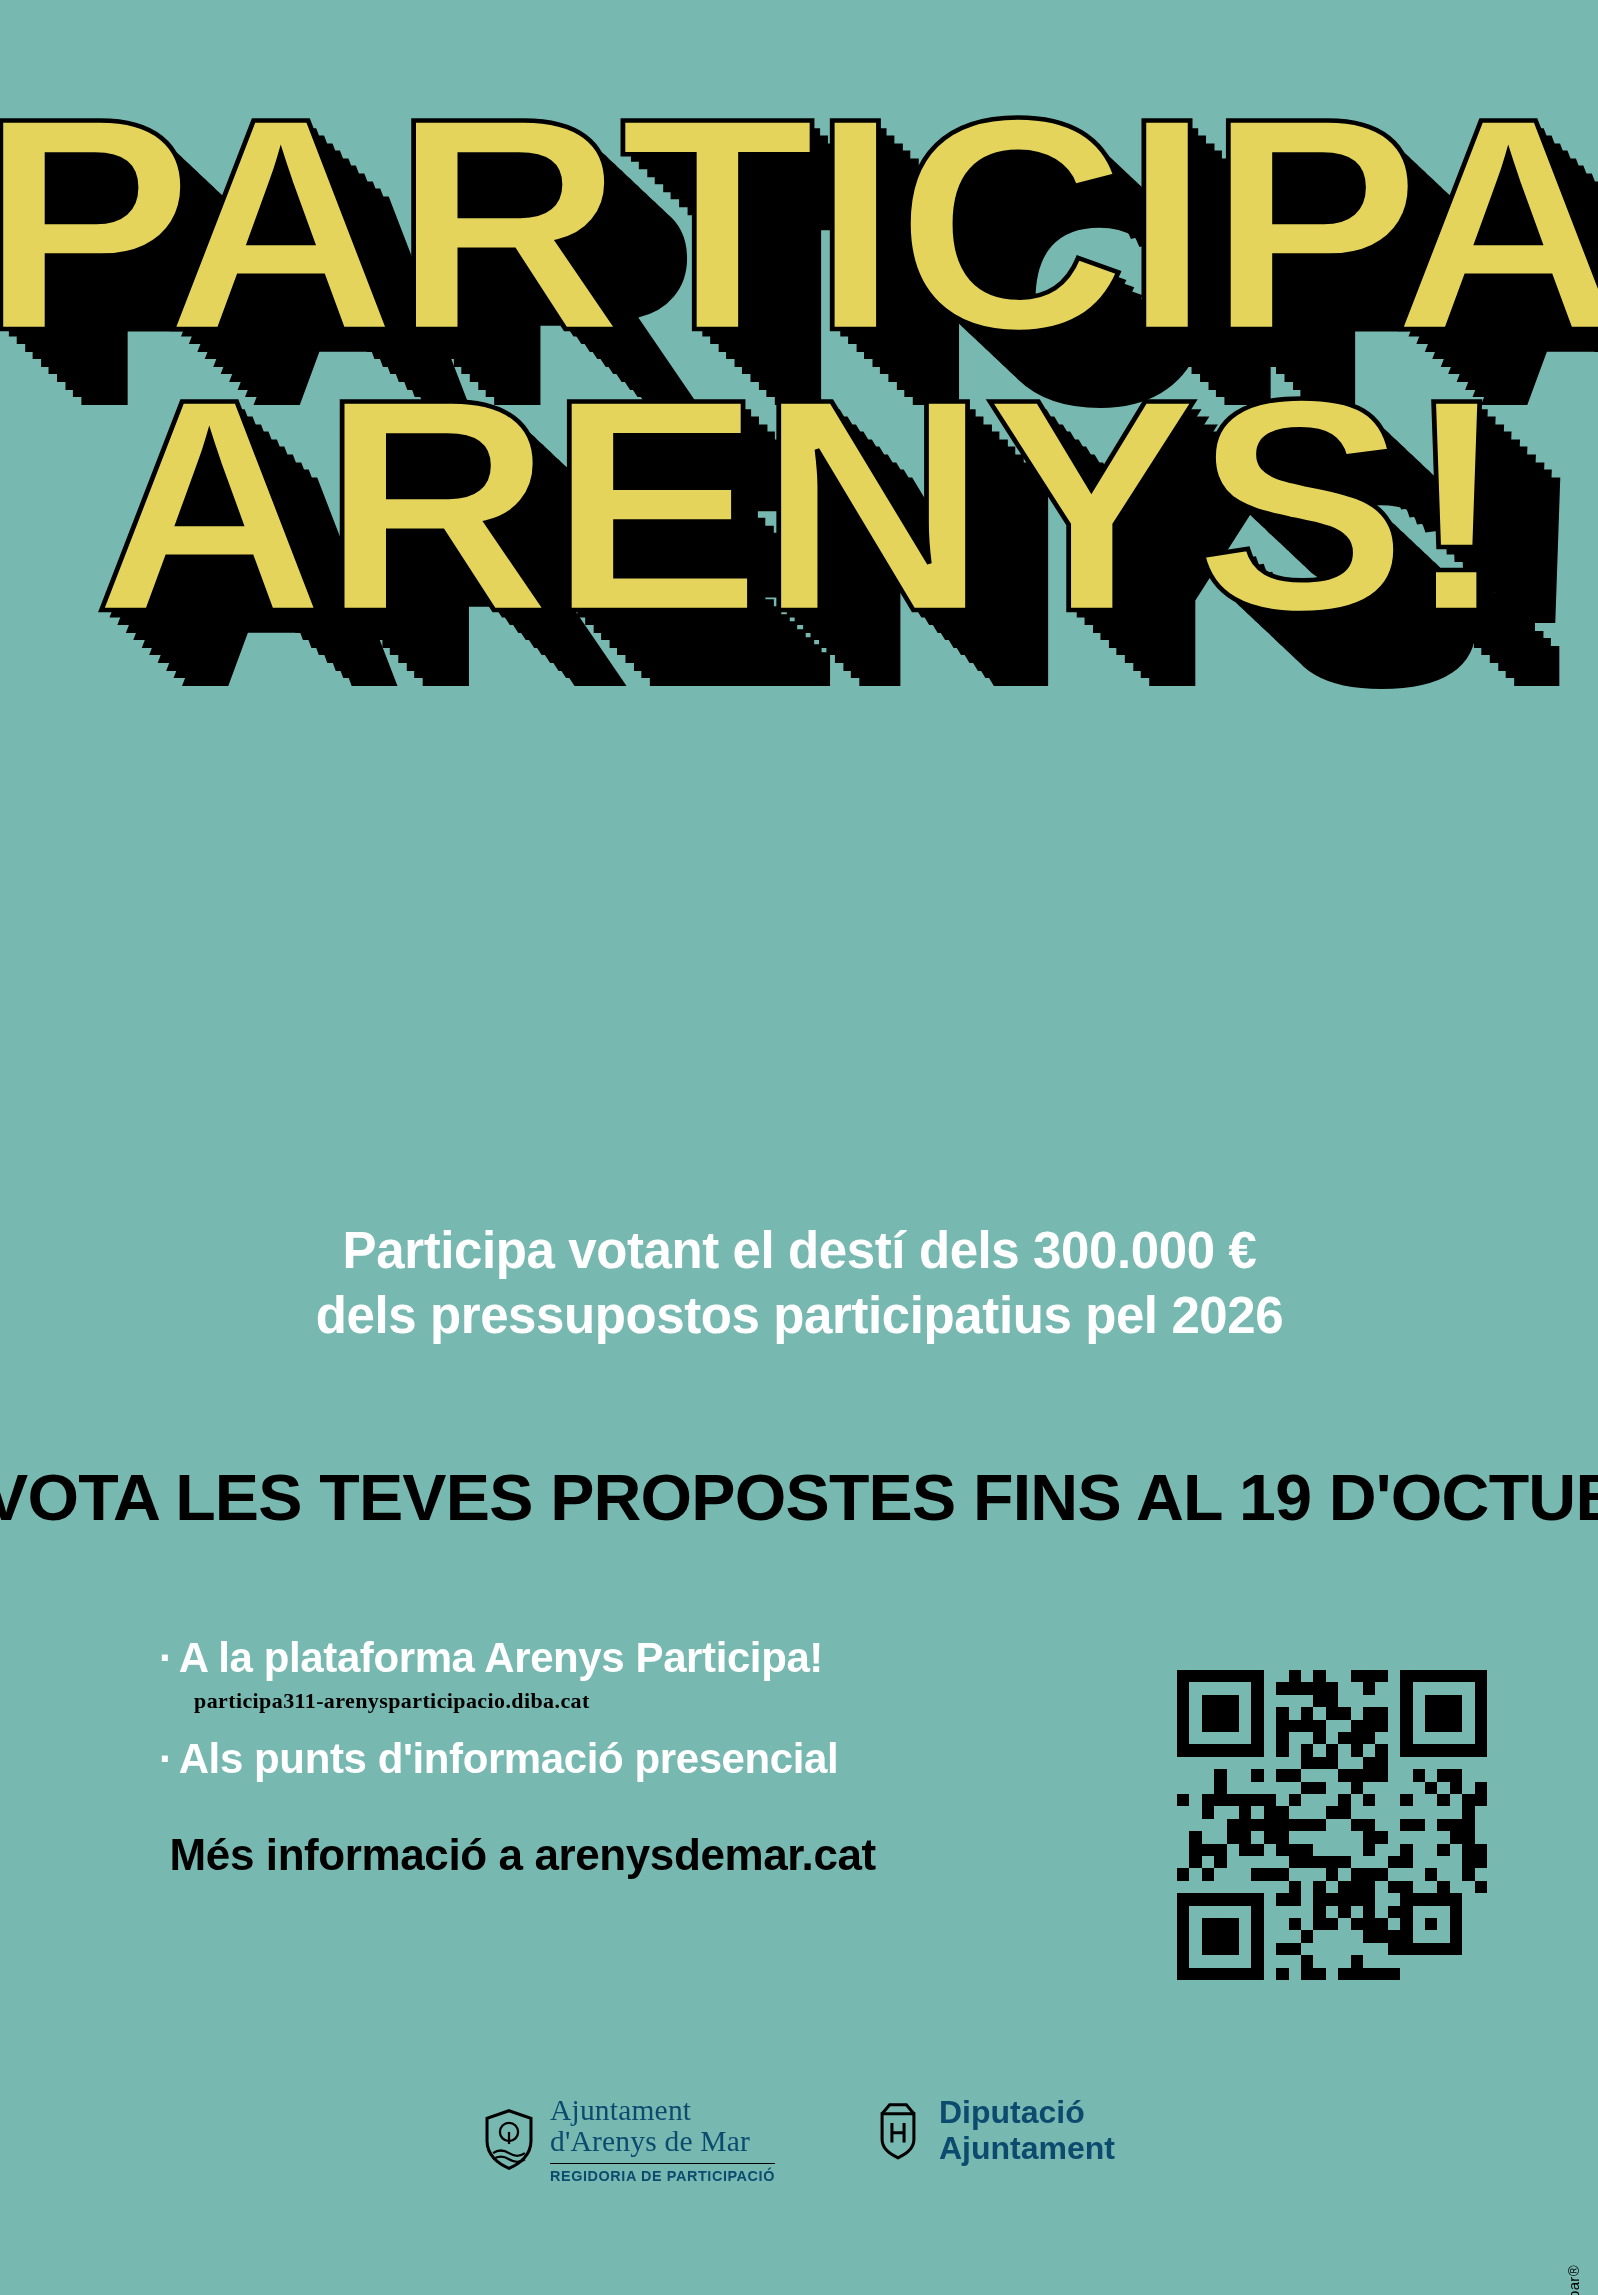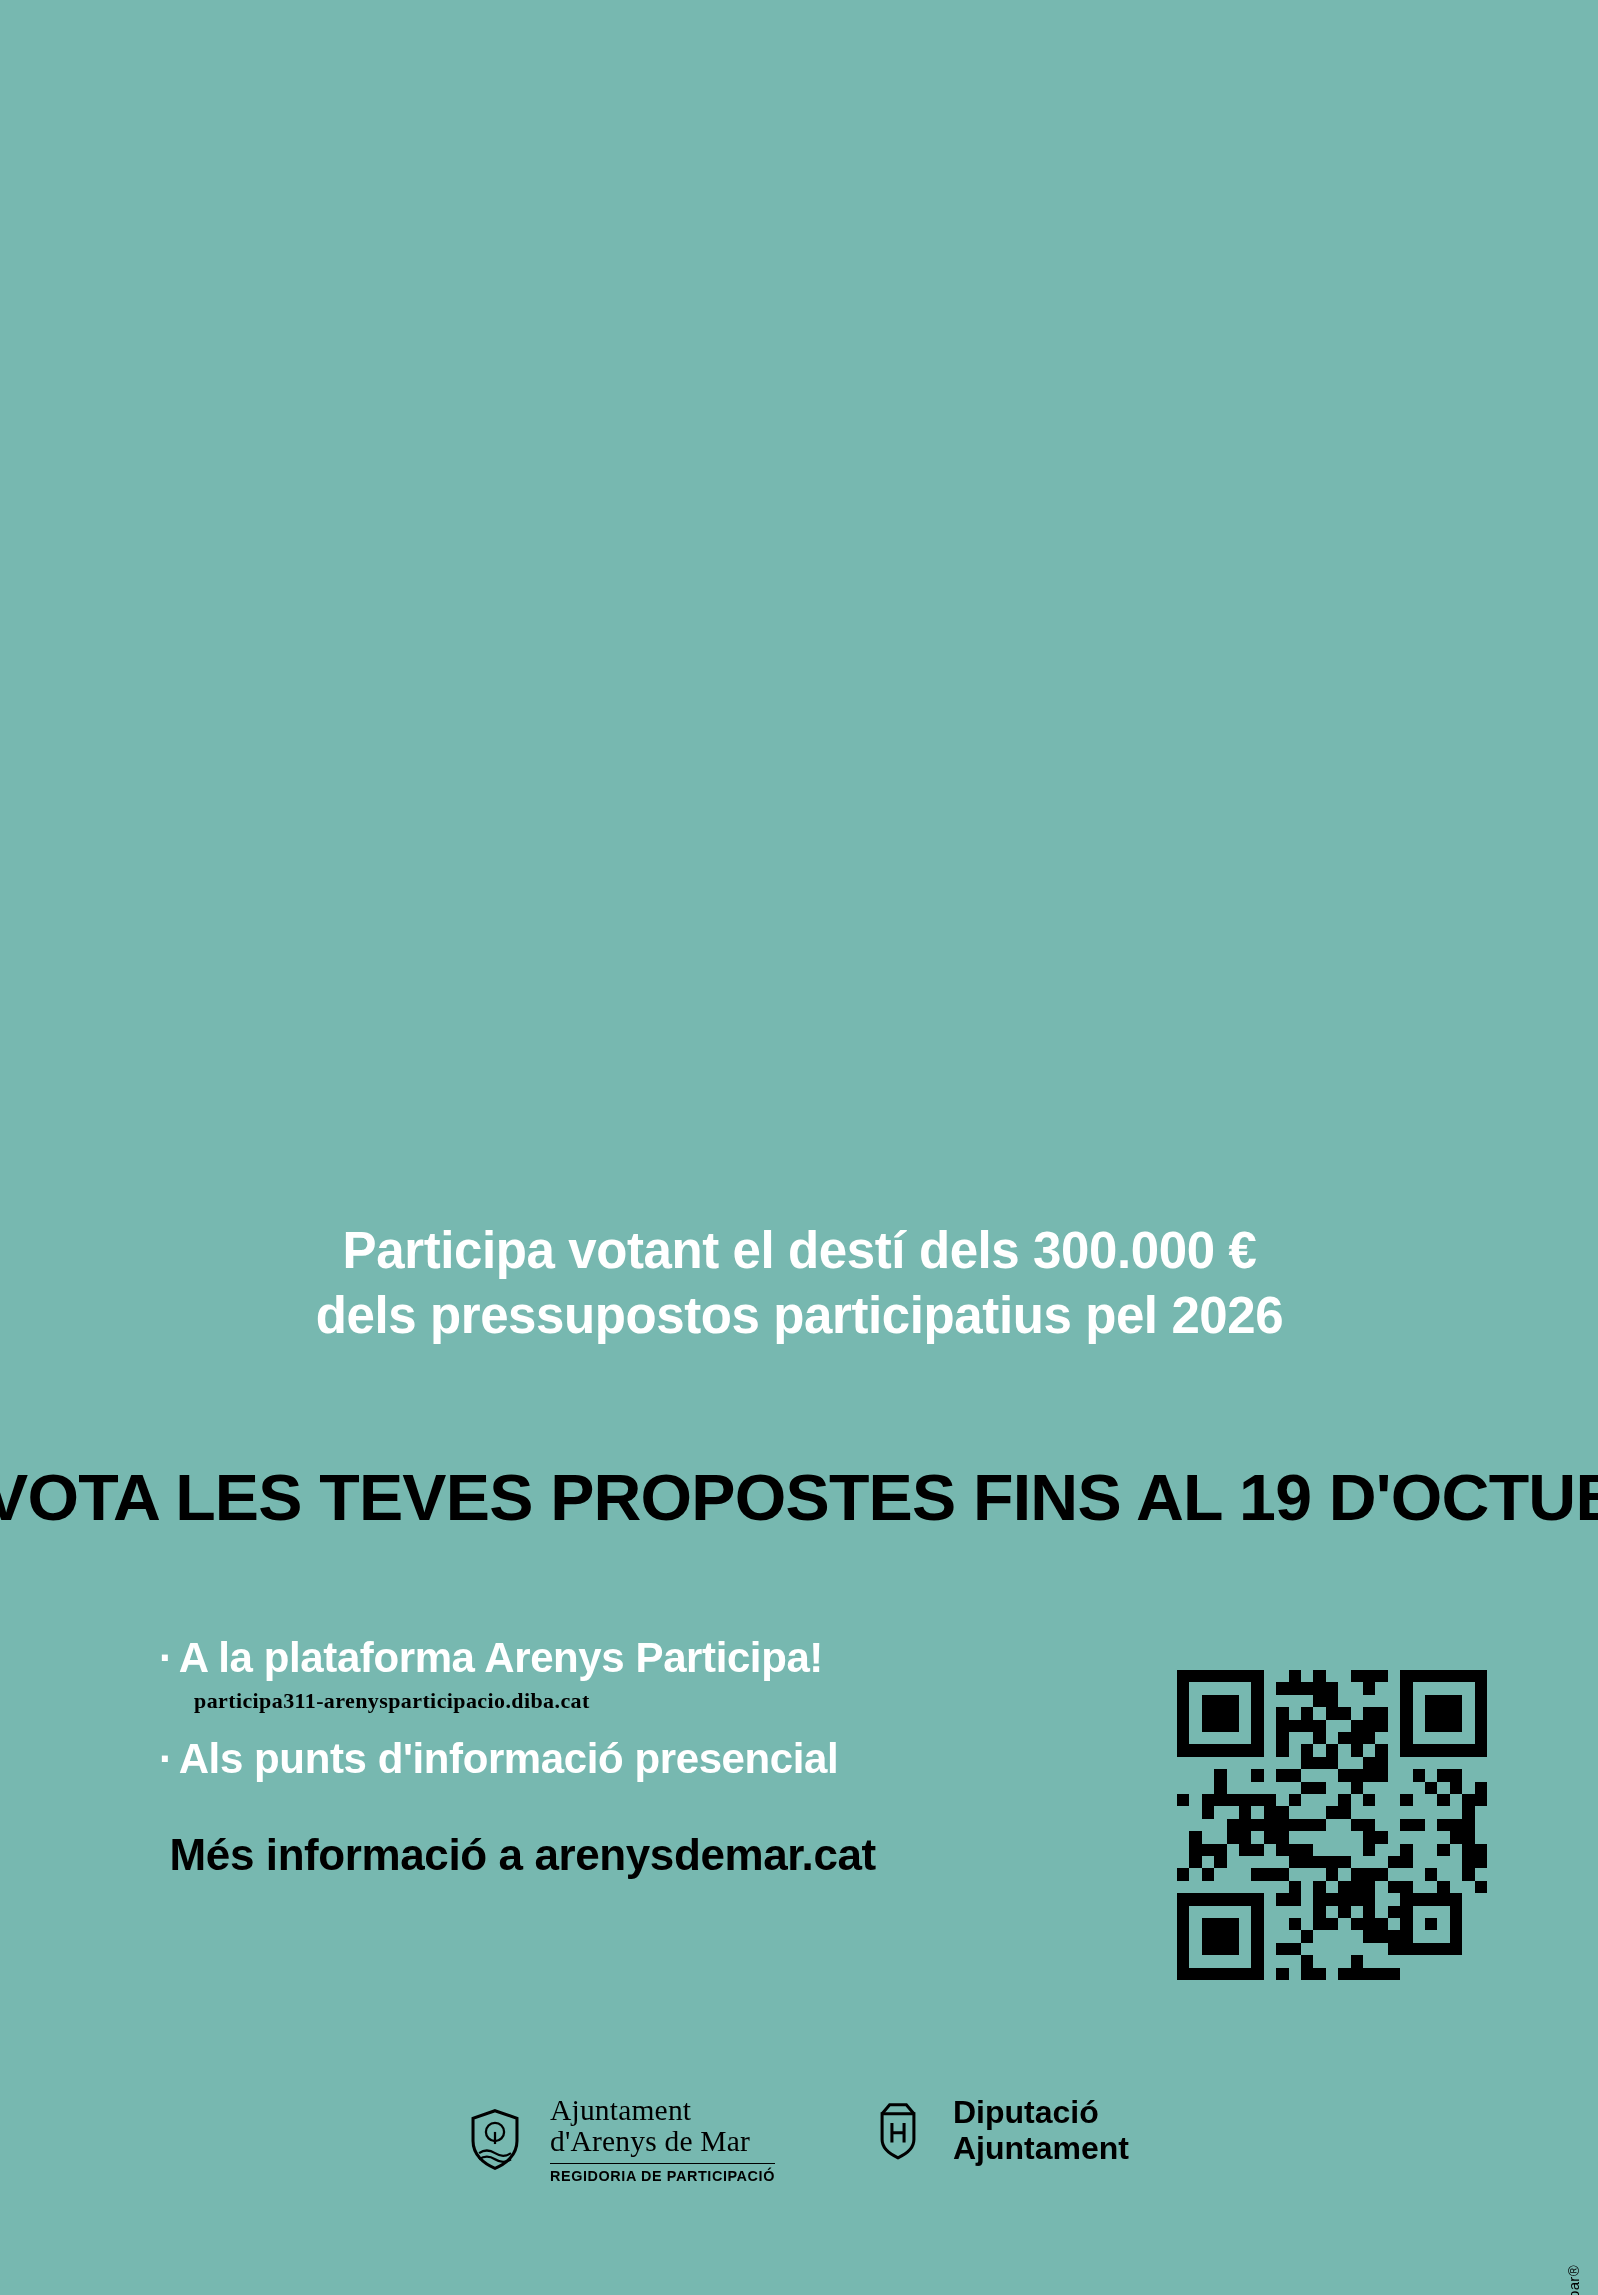--- a/index.html
+++ b/index.html
@@ -152,22 +152,22 @@
     right: 0;
     top: 2095px;
     display: flex;
     justify-content: center;
     align-items: flex-start;
     gap: 98px;
   }
   .logo {
     display: flex;
     align-items: center;
-    gap: 30px;
-    color: #000000;
+    gap: 16px;
+    color: #0c4a6e;
   }
   .crest {
     width: 50px;
     height: 61px;
     flex: none;
   }
   .logo-text .l1 {
     font-family: "Liberation Serif", serif;
     font-size: 29.5px;
     line-height: 1.05;
@@ -207,20 +207,24 @@
     color: #000;
     letter-spacing: 0.3px;
     white-space: nowrap;
   }
 </style>
 </head>
 <body>
 
 <div class="poster">
 
+  <div class="headline-block">
+    <div class="big-line l1">PARTICIPA</div>
+    <div class="big-line l2">ARENYS!</div>
+  </div>
 
   <div class="subhead">
     <div>Participa votant el destí dels 300.000 €</div>
     <div>dels pressupostos participatius pel 2026</div>
   </div>
 
   <div class="banner">VOTA LES TEVES PROPOSTES FINS AL 19 D'OCTUBRE</div>
 
   <div class="info">
     <div class="bullet-row">

